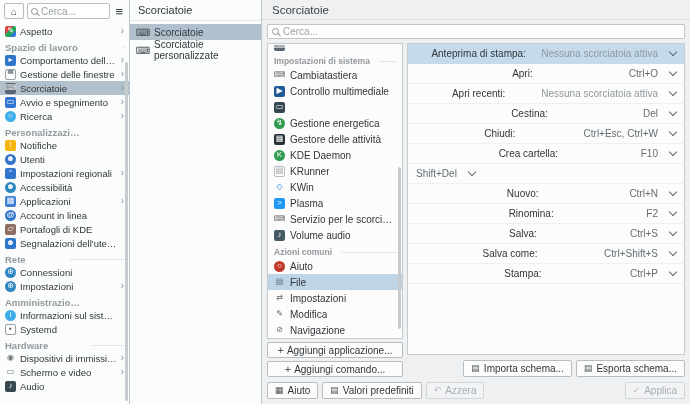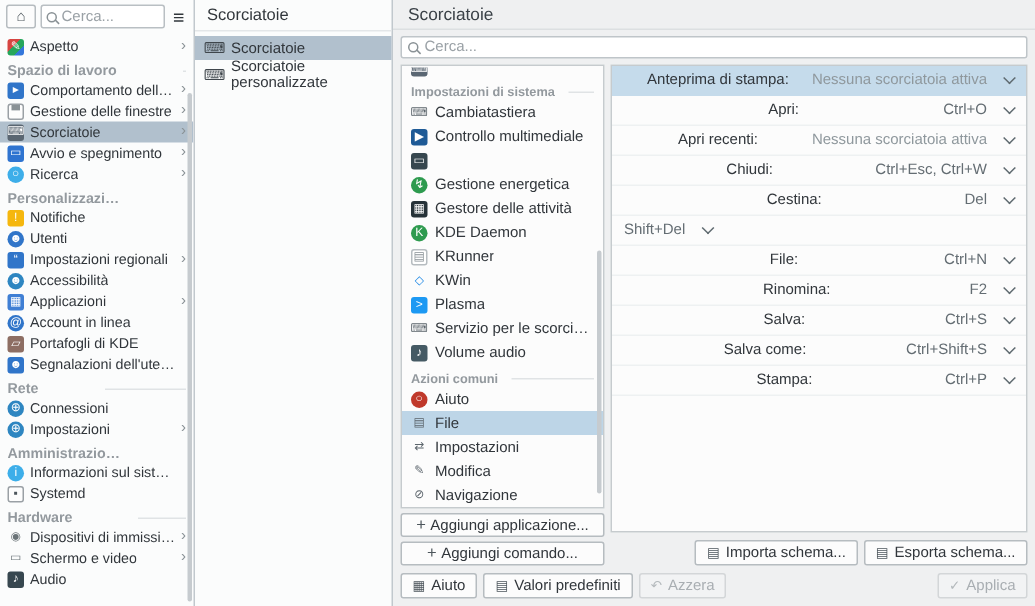--- a/index.html
+++ b/index.html
@@ -433,35 +433,40 @@
                 <span class="sc-label">Apri:</span>
                 <span class="sc-value">Ctrl+O</span>
                 <span class="chev-down"></span>
               </div>
               <div class="sc-row muted">
                 <span class="sc-label">Apri recenti:</span>
                 <span class="sc-value">Nessuna scorciatoia attiva</span>
                 <span class="chev-down"></span>
               </div>
               <div class="sc-row">
+                <span class="sc-label">Cestina:</span>
+                <span class="sc-value">Del</span>
+                <span class="chev-down"></span>
+              </div>
+              <div class="sc-row">
                 <span class="sc-label">Chiudi:</span>
                 <span class="sc-value">Ctrl+Esc, Ctrl+W</span>
                 <span class="chev-down"></span>
               </div>
               <div class="sc-row">
-                <span class="sc-label">Cestina:</span>
-                <span class="sc-value">Del</span>
+                <span class="sc-label">Crea cartella:</span>
+                <span class="sc-value">F10</span>
                 <span class="chev-down"></span>
               </div>
               <div class="sc-row">
                 <span class="sc-value">Shift+Del</span>
                 <span class="chev-down"></span>
               </div>
               <div class="sc-row">
-                <span class="sc-label">File:</span>
+                <span class="sc-label">Nuovo:</span>
                 <span class="sc-value">Ctrl+N</span>
                 <span class="chev-down"></span>
               </div>
               <div class="sc-row">
                 <span class="sc-label">Rinomina:</span>
                 <span class="sc-value">F2</span>
                 <span class="chev-down"></span>
               </div>
               <div class="sc-row">
                 <span class="sc-label">Salva:</span>

